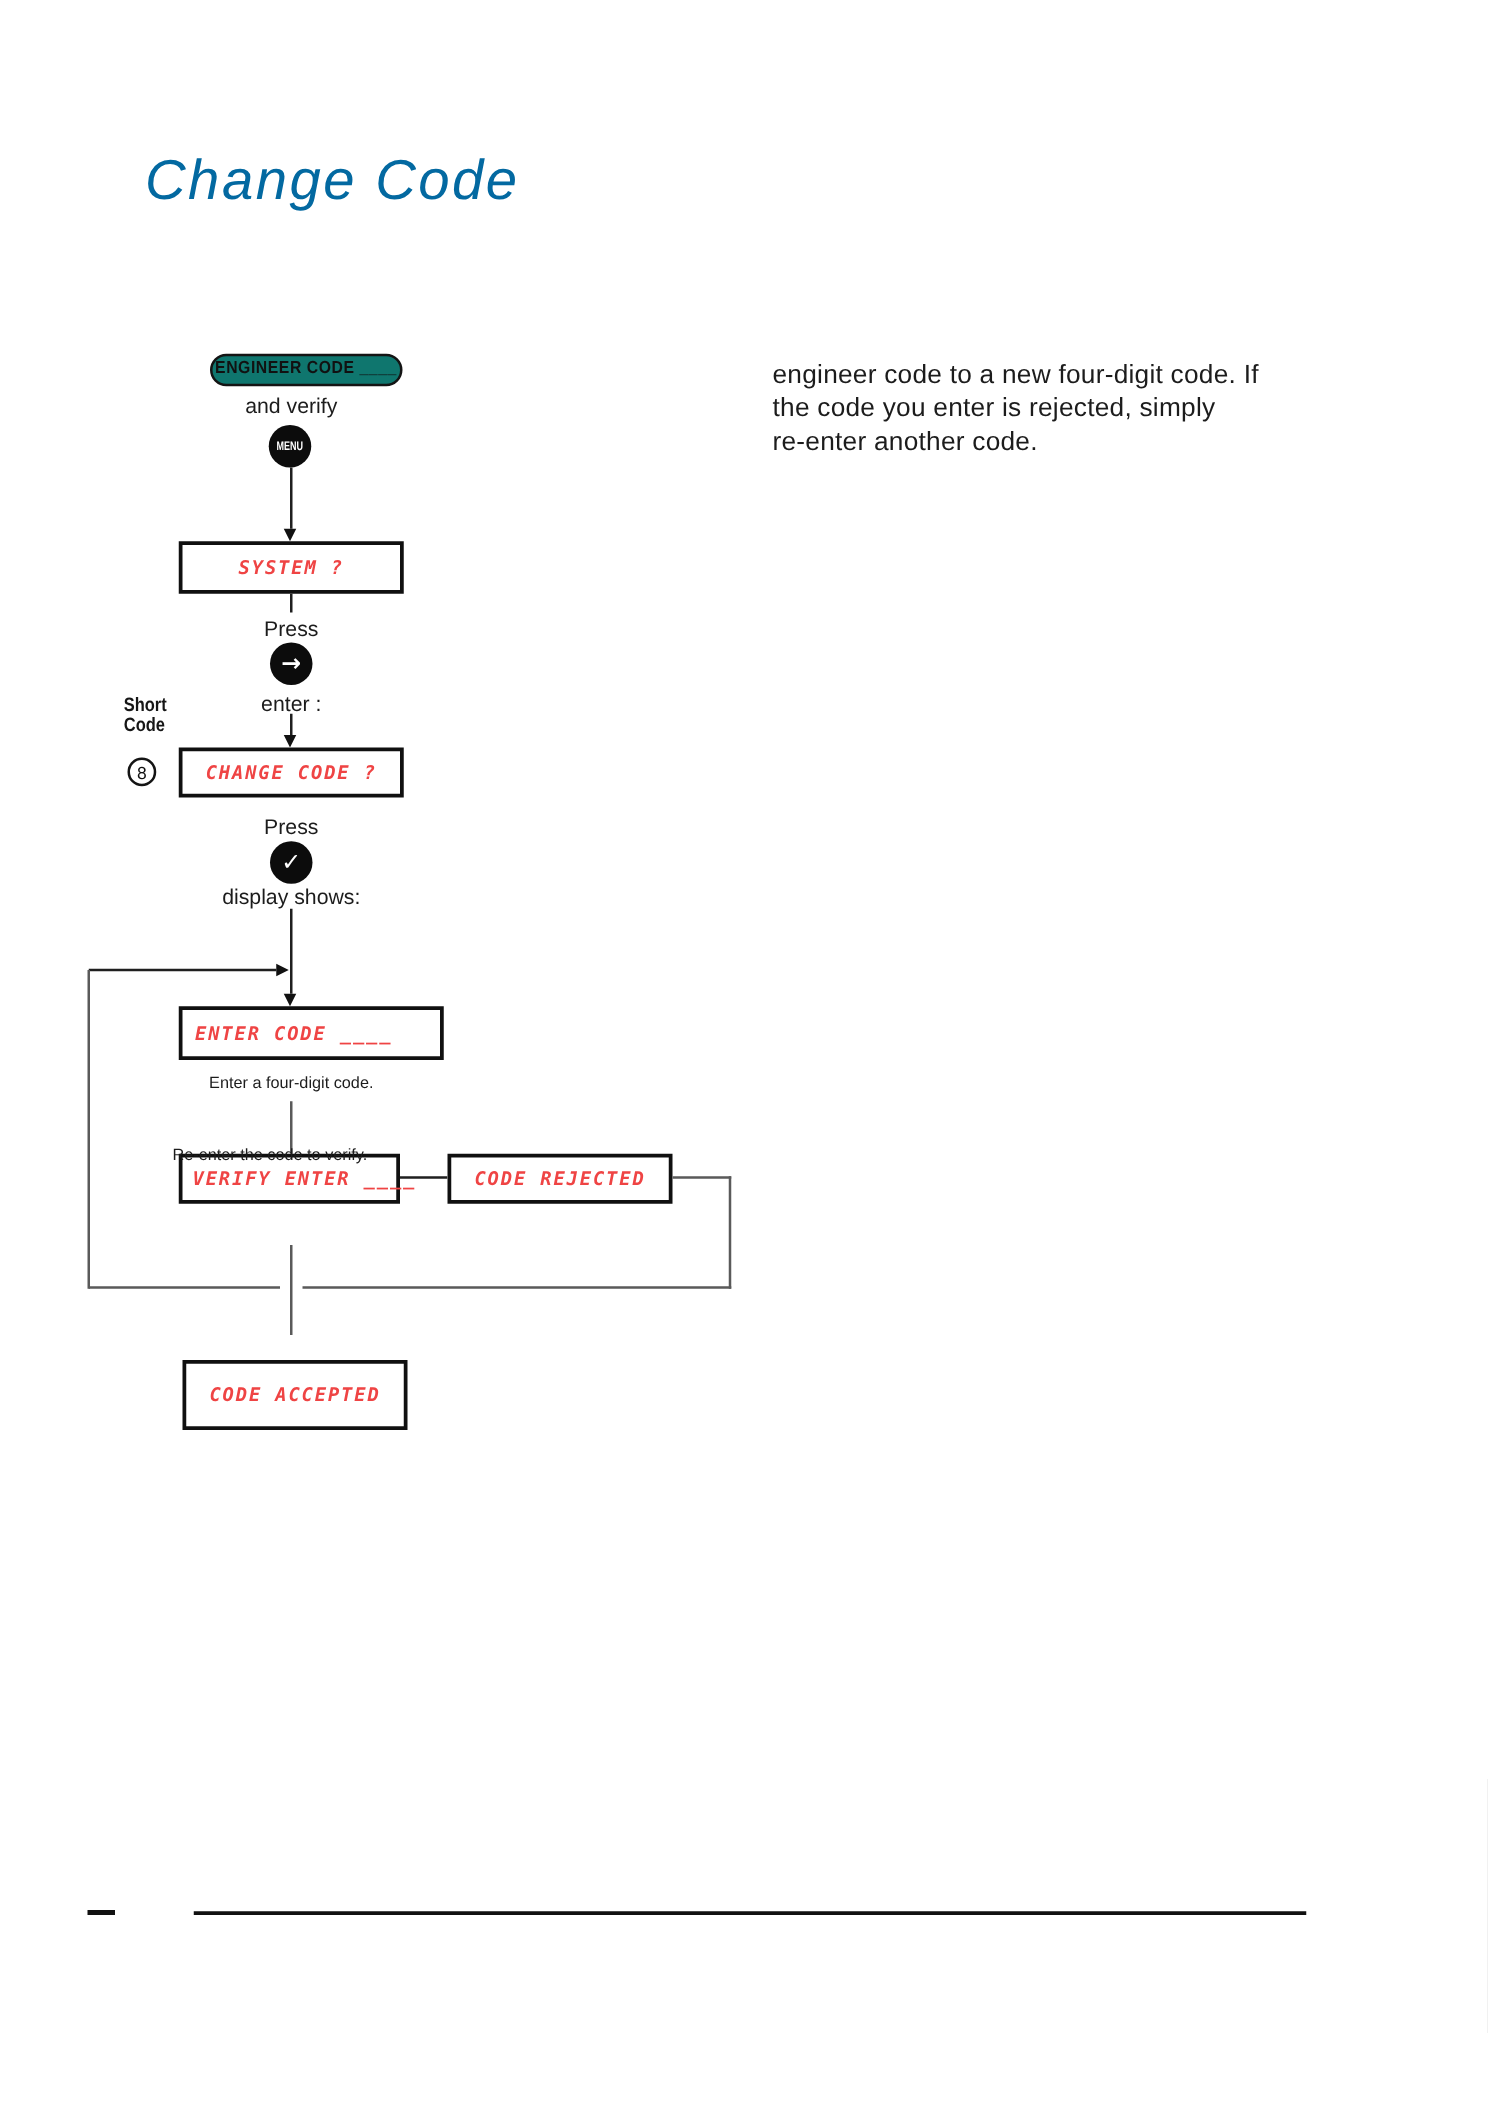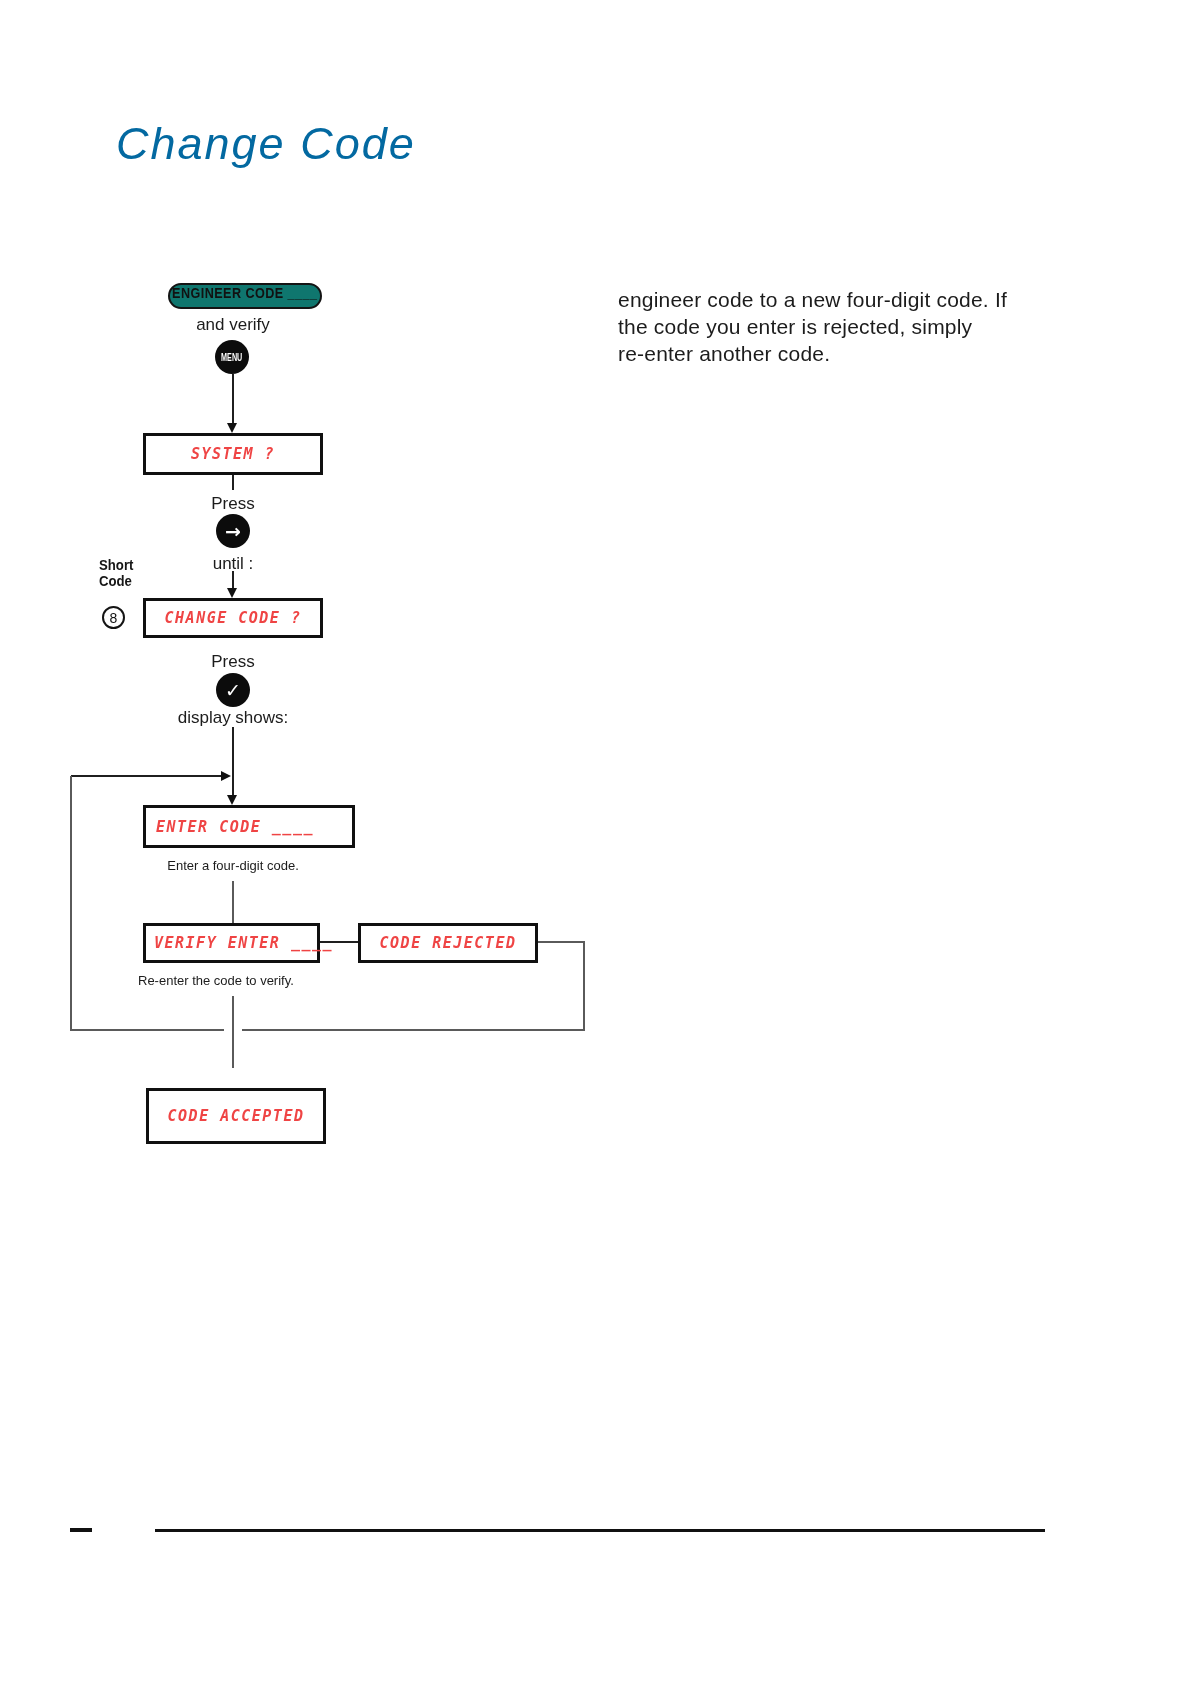--- a/index.html
+++ b/index.html
@@ -64,21 +64,21 @@
 
   <div class="disp" style="left:143px;top:433px;width:180px;height:42px;">
     <span class="lcd">SYSTEM ?</span>
   </div>
 
   <div class="vline" style="left:232px;top:475px;height:15px;"></div>
   <div class="cap" style="left:133px;top:494px;">Press</div>
   <div class="circle" style="left:216px;top:514px;">
     <span class="glyph">→</span>
   </div>
-  <div class="cap" style="left:133px;top:554px;">until :</div>
+  <div class="cap" style="left:133px;top:554px;">enter :</div>
   <div class="vline" style="left:232px;top:571px;height:17px;"></div>
   <div class="arrD" style="left:227px;top:588px;"></div>
 
   <div class="shortcode">
     <div>Short</div>
     <div>Code</div>
   </div>
   <div class="circ8">
     <span>8</span>
   </div>
@@ -110,21 +110,21 @@
   <div class="disp leftpad" style="left:143px;top:923px;width:177px;height:40px;padding-left:8px;">
     <span class="lcd">VERIFY ENTER ____</span>
   </div>
   <div class="hline" style="left:320px;top:941px;width:38px;"></div>
   <div class="disp" style="left:358px;top:923px;width:180px;height:40px;">
     <span class="lcd">CODE REJECTED</span>
   </div>
   <div class="hline gray" style="left:538px;top:941px;width:47px;"></div>
   <div class="vline gray" style="left:583px;top:941px;height:90px;"></div>
 
-  <div class="cap2" style="left:138px;top:973px;">Re-enter the code to verify.</div>
+  <div class="cap2" style="left:138px;top:916px;">Re-enter the code to verify.</div>
 
   <div class="vline gray" style="left:232px;top:996px;height:72px;"></div>
 
   <div class="hline gray" style="left:71px;top:1029px;width:153px;"></div>
   <div class="hline gray" style="left:242px;top:1029px;width:343px;"></div>
 
   <div class="disp" style="left:146px;top:1088px;width:180px;height:56px;">
     <span class="lcd">CODE ACCEPTED</span>
   </div>
 

